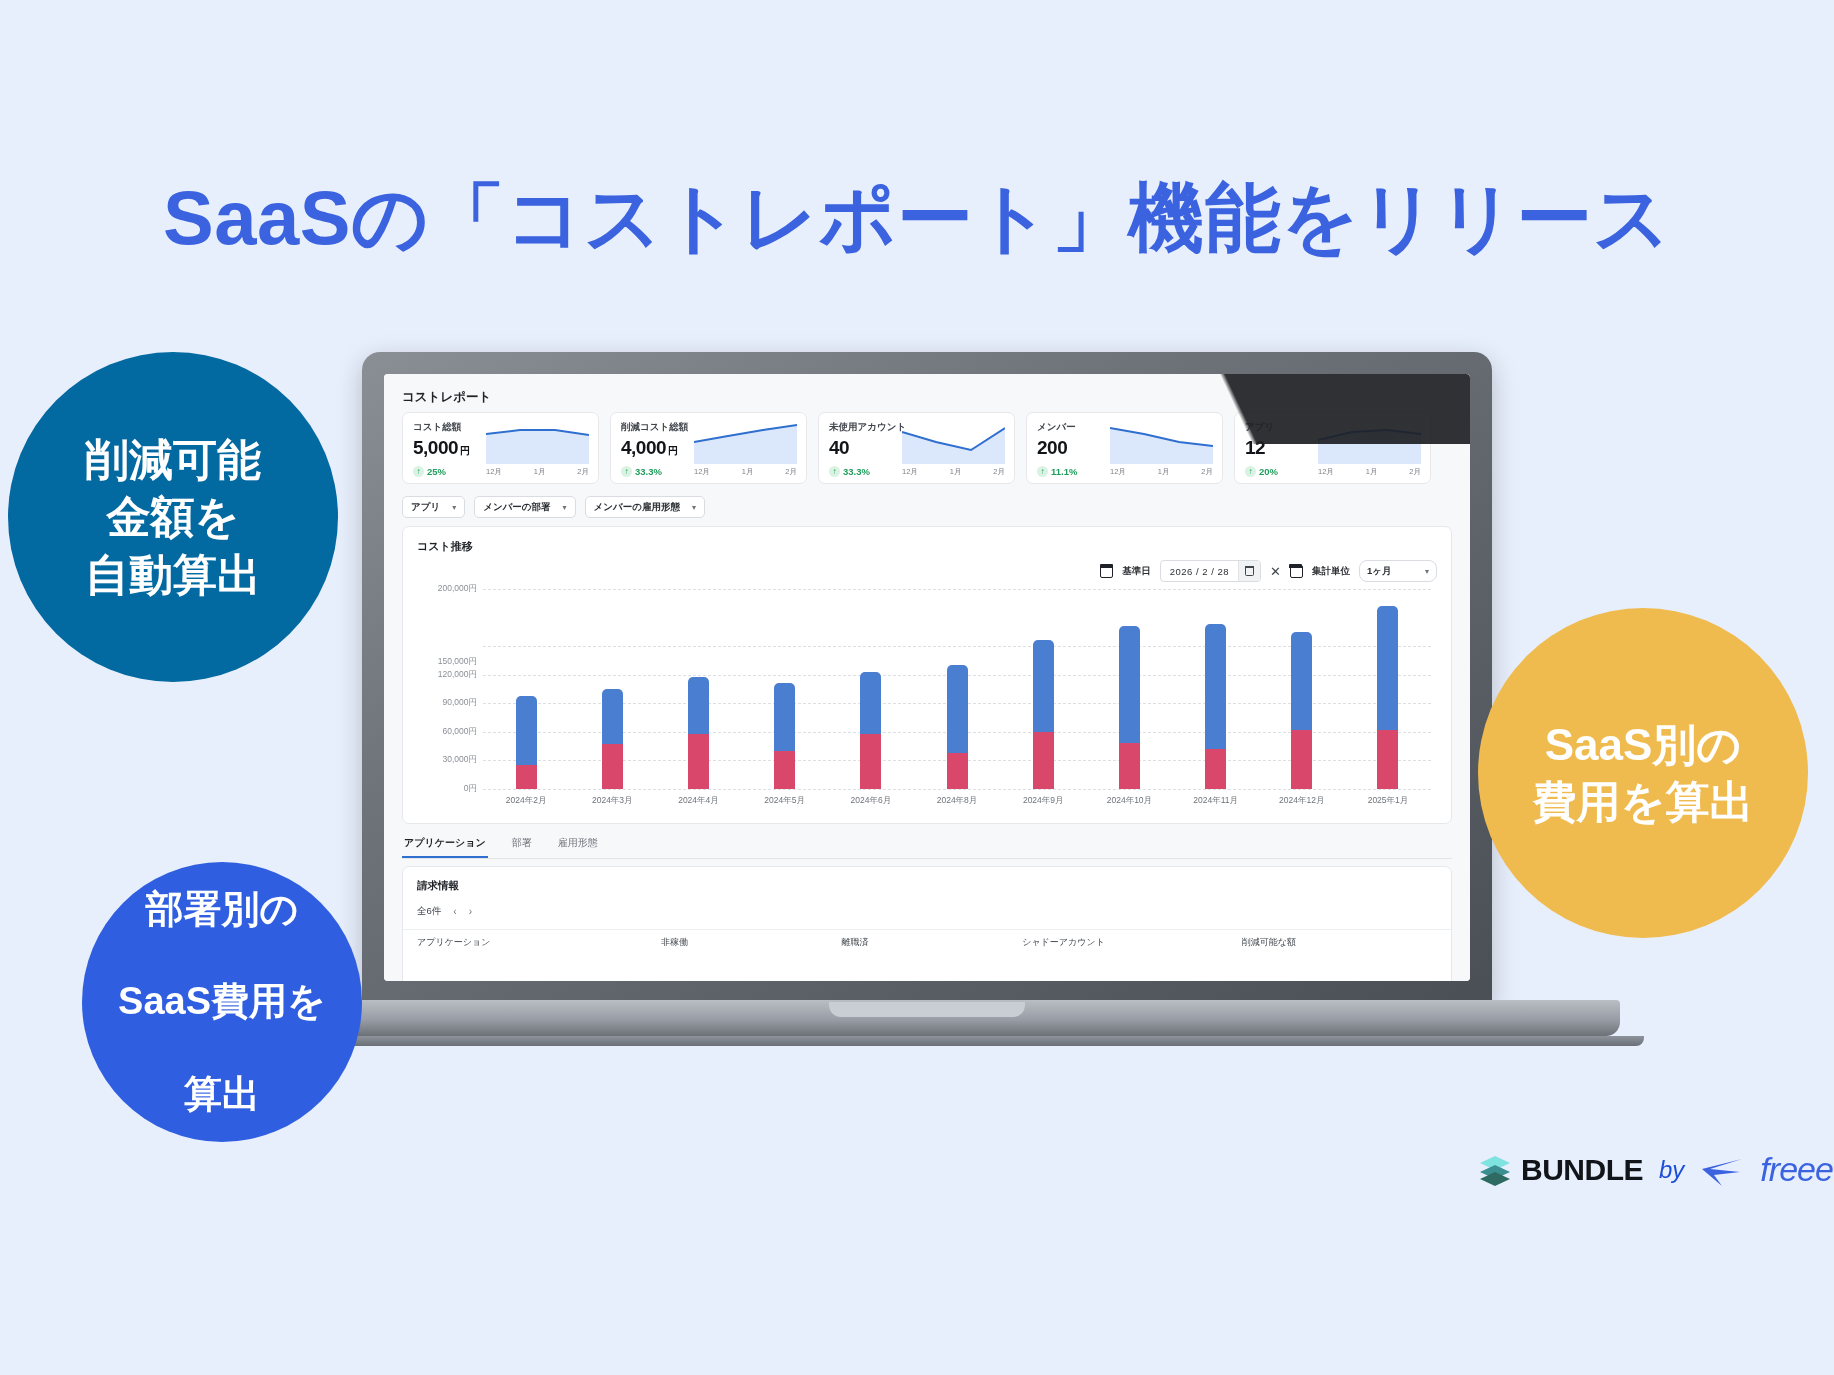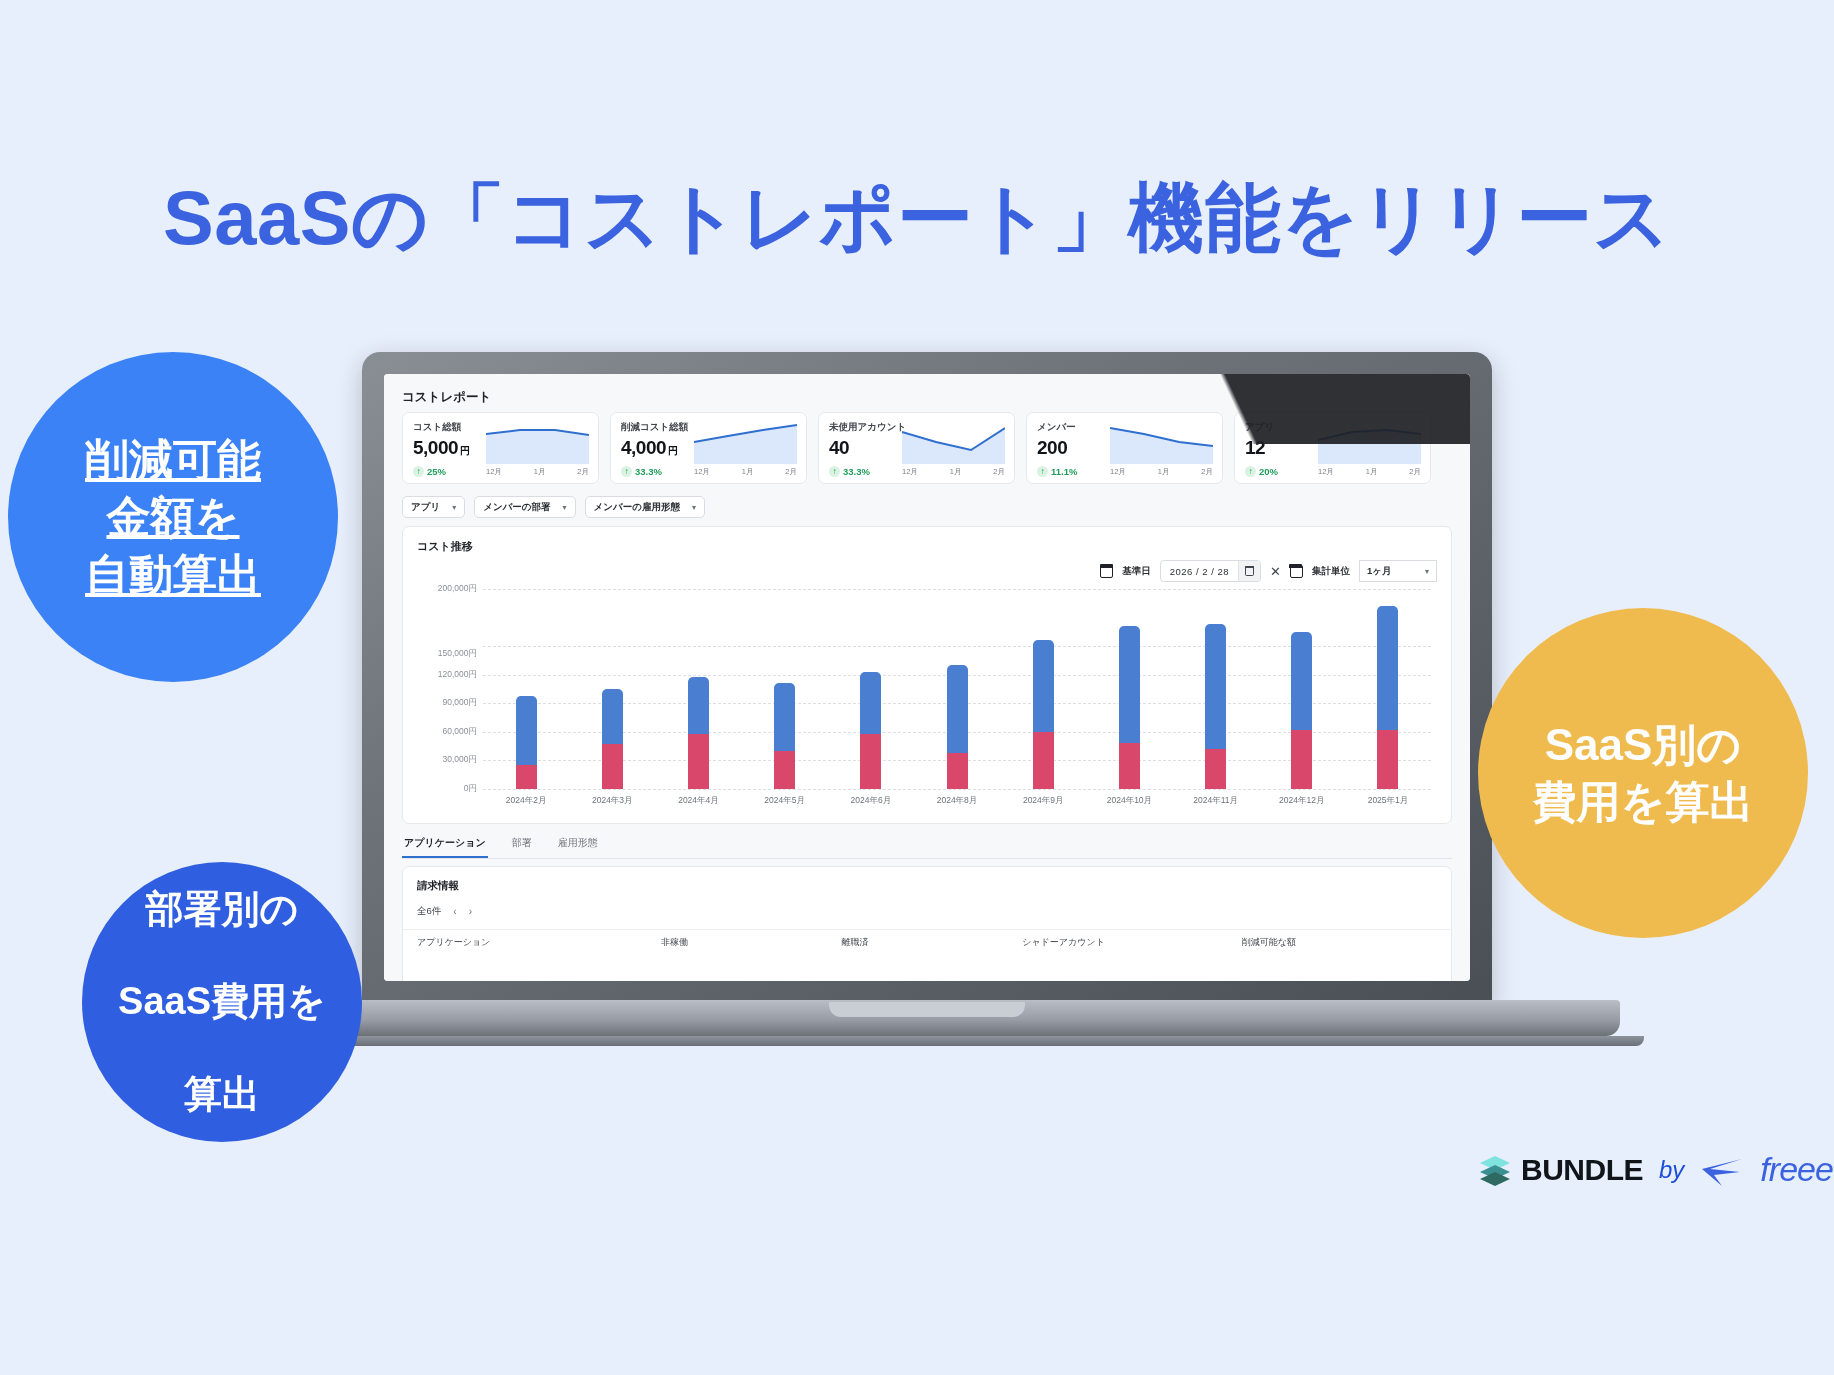--- a/index.html
+++ b/index.html
@@ -42,23 +42,22 @@
     color: #ffffff;
     font-weight: bold;
     text-align: center;
     line-height: 1.3;
   }
   .callout span { display: block; white-space: nowrap; }
 
   #callout-orange {
     left: 8px; top: 352px;
     width: 330px; height: 330px;
-    background: #3b82f6;
+    background: #0369a1;
     font-size: 44px;
-    text-decoration: underline;
   }
   #callout-blue {
     left: 82px; top: 862px;
     width: 280px; height: 280px;
     background: #2f5fe0;
     font-size: 38px;
     z-index: 40;
     gap: 43px;
   }
   #callout-yellow {
@@ -250,21 +249,21 @@
     border: 1.3px solid #41464d; border-radius: 1.5px;
     position: relative;
   }
   .cal-small::before {
     content: ""; position: absolute; left: -1.3px; top: -1.3px;
     width: 9px; height: 2.6px; background: #41464d;
   }
   #date-clear { font-size: 13px; color: #41464d; line-height: 1; }
   #unit-select {
     height: 22px; min-width: 78px;
-    border: 1px solid #d9dce1; border-radius: 0;
+    border: 1px solid #d9dce1; border-radius: 8px;
     background: #ffffff;
     display: flex; align-items: center; justify-content: space-between;
     padding: 0 7px;
     font-size: 9.5px; font-weight: bold;
   }
 
   
   #plot {
     position: absolute;
     left: 14px; top: 62px;
@@ -539,21 +538,21 @@
                   <div class="ytick" style="top: 200px;">0円</div>
                   <div class="gridline" style="top: 171.429px;"></div>
                   <div class="ytick" style="top: 171.429px;">30,000円</div>
                   <div class="gridline" style="top: 142.857px;"></div>
                   <div class="ytick" style="top: 142.857px;">60,000円</div>
                   <div class="gridline" style="top: 114.286px;"></div>
                   <div class="ytick" style="top: 114.286px;">90,000円</div>
                   <div class="gridline" style="top: 85.7143px;"></div>
                   <div class="ytick" style="top: 85.7143px;">120,000円</div>
                   <div class="gridline" style="top: 57.1429px;"></div>
-                  <div class="ytick" style="top: 65px;">150,000円</div>
+                  <div class="ytick" style="top: 73px;">150,000円</div>
                   <div class="gridline" style="top: 0px;"></div>
                   <div class="ytick" style="top: 0px;">200,000円</div>
                 </div>
               <div id="bars">
                   <div class="bar-col">
                     <div class="bar" style="height: 93.3333px;">
                       <div class="seg-blue" style="height: 69.5238px;"></div>
                       <div class="seg-red" style="height: 23.8095px;"></div>
                     </div>
                     <div class="xtick">2024年2月</div>

